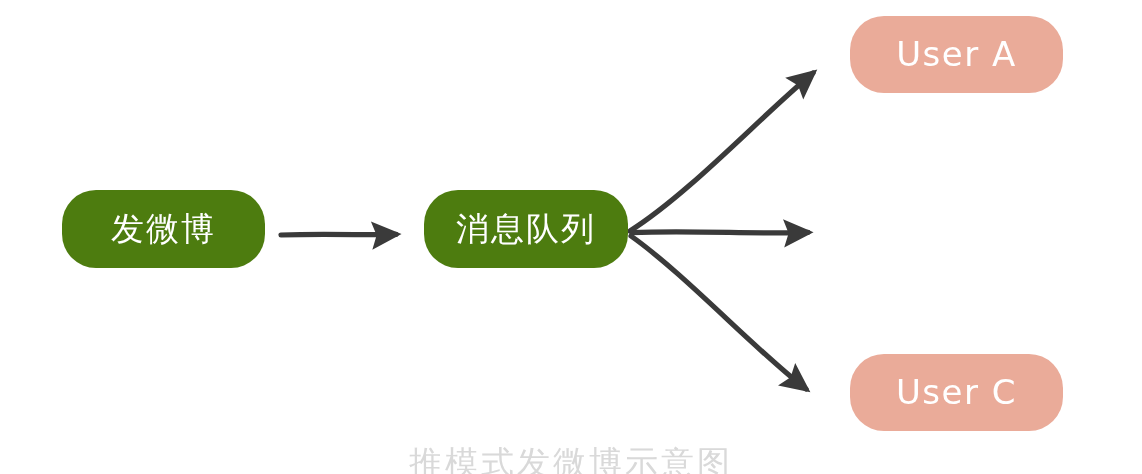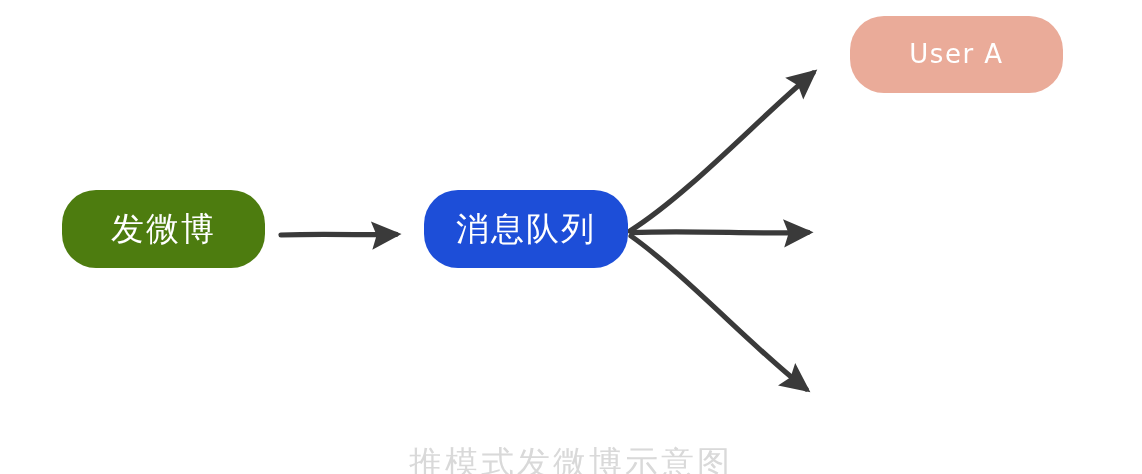--- a/index.html
+++ b/index.html
@@ -40,21 +40,21 @@
   .node-label-cn {
     font-family: "DejaVu Sans", sans-serif;
     font-size: 33px;
     letter-spacing: 2px;
     color: #ffffff;
     font-weight: 400;
     transform: translateY(-1px);
   }
   .node-label-en {
     font-family: "DejaVu Sans", sans-serif;
-    font-size: 26px;
+    font-size: 34px;
     letter-spacing: 1.5px;
     color: #ffffff;
     font-weight: 400;
     transform: translateY(-1px);
   }
   #caption {
     position: absolute;
     left: 0;
     top: 441px;
     width: 1142px;
@@ -98,25 +98,28 @@
 
     <g>
       <path d="M 631 236 C 686 275 755 350 806 389" fill="none" stroke="#3a3a3a" stroke-width="5.2" stroke-linecap="round" marker-end="url(#arrowhead)"></path>
     </g>
   </svg>
 
   <div class="node-box" id="node-source" style="background:#4d7c0f;">
     <span class="node-label-cn">发微博</span>
   </div>
 
-  <div class="node-box" id="node-queue" style="background:#1d4ed8;">
+  <div class="node-box" id="node-queue" style="background:#4d7c0f;">
     <span class="node-label-cn">消息队列</span>
   </div>
 
   <div class="node-box" id="node-user-a" style="background:#eaab99;">
     <span class="node-label-en">User A</span>
   </div>
 
 
+  <div class="node-box" id="node-user-c" style="background:#eaab99;">
+    <span class="node-label-en">User C</span>
+  </div>
 
   <div id="caption">推模式发微博示意图</div>
 
 </div>
 
 </body></html>

